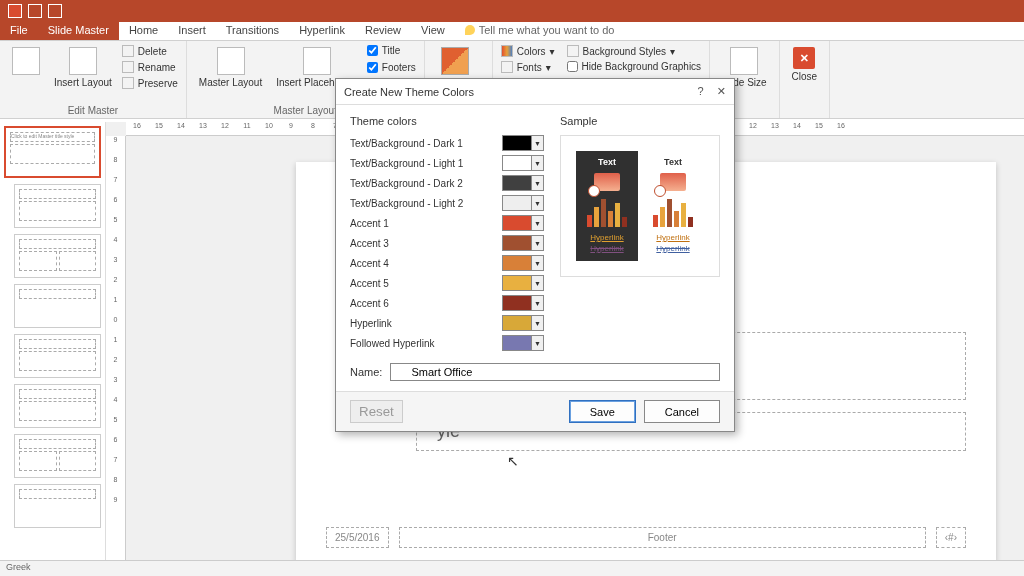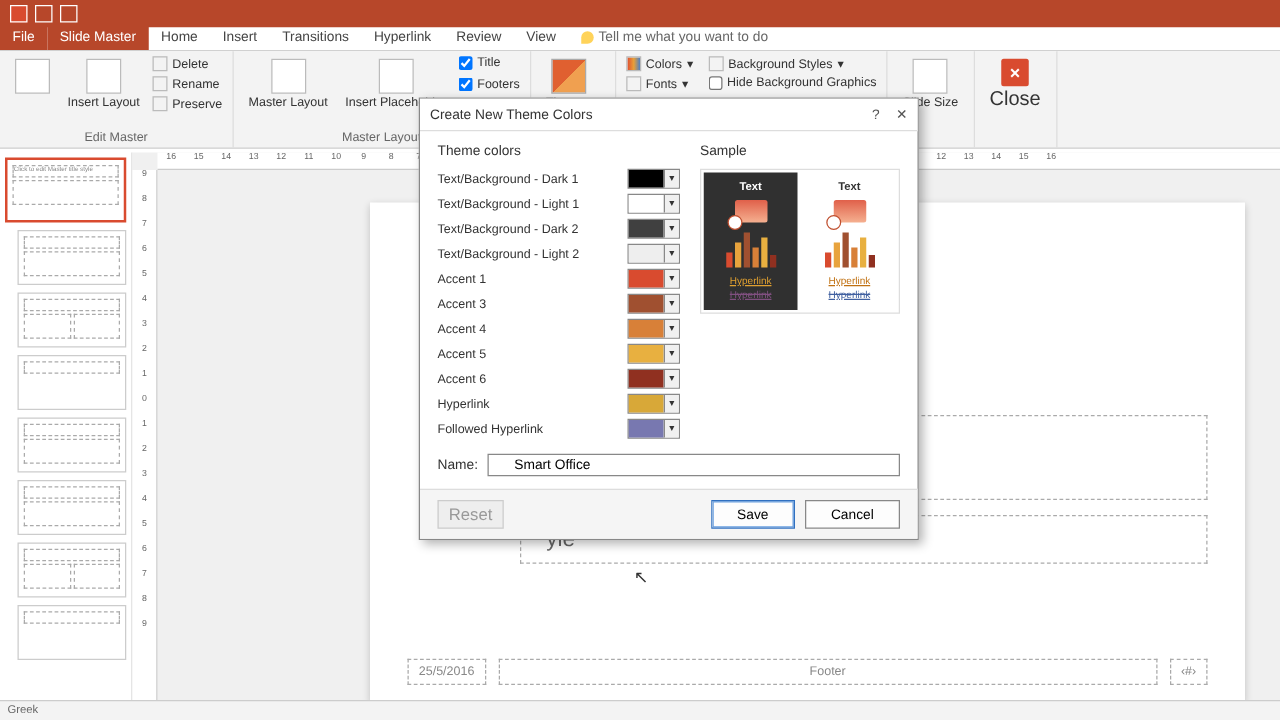--- a/index.html
+++ b/index.html
@@ -54,21 +54,21 @@
 .dlg-title .ctrls span { margin-left: 10px; cursor: pointer; color: #555; }
 .dlg-body { padding: 10px 14px 6px 14px; display: flex; gap: 16px; }
 .col-left { flex: 1; }
 .col-left h4, .col-right h4 { font-size: 11px; font-weight: normal; margin-bottom: 8px; }
 .color-row { display: flex; align-items: center; justify-content: space-between; margin-bottom: 4px; font-size: 10px; }
 .color-row label { flex: 1; }
 .swatch-btn { width: 42px; height: 16px; border: 1px solid #888; display: flex; cursor: pointer; }
 .swatch-btn .sw { flex: 1; }
 .swatch-btn .arr { width: 12px; border-left: 1px solid #888; background: #f0f0f0; display: flex; align-items: center; justify-content: center; font-size: 7px; }
 .col-right { width: 160px; }
-.sample-box { border: 1px solid #ddd; padding: 2px; display: flex; gap: 4px; }
+.sample-box { border: 1px solid #ddd; padding: 15px; display: flex; gap: 4px; }
 .sample-half { flex: 1; padding: 6px 4px; text-align: center; font-size: 9px; }
 .sample-half.dark { background: #303030; color: #fff; }
 .sample-half.light { background: #fff; color: #333; }
 .sample-text { font-weight: bold; margin-bottom: 6px; }
 .sample-shape { width: 26px; height: 18px; margin: 0 auto 6px auto; position: relative; }
 .sample-shape .rect { width: 100%; height: 100%; background: linear-gradient(#e0604a,#f5b090); border-radius: 2px; }
 .sample-shape .circ { position: absolute; left: -6px; bottom: -6px; width: 12px; height: 12px; border-radius: 50%; background: #fff; border: 1px solid #c05030; }
 .sample-chart { height: 30px; display: flex; align-items: flex-end; justify-content: center; gap: 2px; margin-bottom: 6px; }
 .sample-chart span { width: 5px; display: inline-block; }
 .sample-link { color: #e0a030; text-decoration: underline; font-size: 8px; margin-bottom: 2px; }
@@ -207,21 +207,21 @@
           <div class="ico big"></div>
           <span style="font-size:10px">Slide Size</span>
         </div>
     </div>
     <div class="group-label">&nbsp;</div>
   </div>
   <div class="group">
     <div class="group-body">
       <div class="vbtn">
           <div class="close-ico">✕</div>
-          <span style="font-size:16px">Close</span>
+          <span style="font-size:10px">Close</span>
         </div>
     </div>
     <div class="group-label">&nbsp;</div>
   </div>
 </div>
 
 <div class="workspace">
   <div class="thumbs">
     <div class="thumb master">
         <div class="ph">Click to edit Master title style</div>

